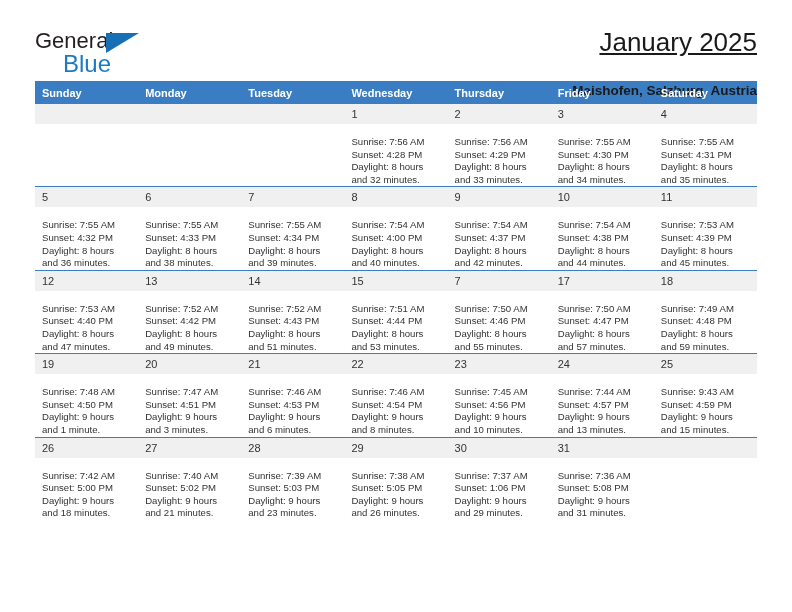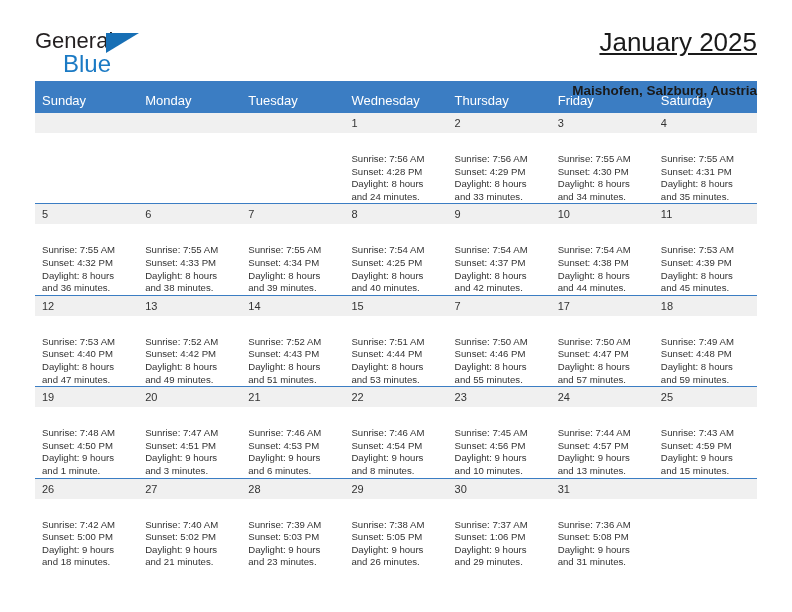--- a/index.html
+++ b/index.html
@@ -86,24 +86,24 @@
   
   .calendar {
     width: 722px;
     border-collapse: collapse;
     table-layout: fixed;
     margin-top: 11px;
   }
   .calendar th {
     background: #3b7dc3;
     color: #ffffff;
-    font-size: 13px;
-    font-weight: normal;
+    font-size: 11px;
+    font-weight: bold;
     text-align: left;
-    padding: 12px 0 5px 7px;
+    padding: 6px 0 5px 7px;
     height: 11px;
     border: none;
   }
   .calendar td {
     vertical-align: top;
     padding: 0;
     border: none;
     border-top: 1px solid #3b7dc3;
     height: 78px;
     background: #ffffff;
@@ -117,21 +117,21 @@
     color: #333333;
     padding: 4px 0 4px 7px;
     height: 12px;
     line-height: 12px;
     min-height: 12px;
   }
   .daynum.empty {
     color: transparent;
   }
   .details {
-    padding: 20px 6px 0 7px;
+    padding: 12px 6px 0 7px;
     font-size: 9.6px;
     line-height: 12.6px;
     color: #333333;
   }
   .details div {
     white-space: nowrap;
   }
 </style>
 </head>
 <body>
@@ -175,21 +175,21 @@
           </td>
           <td>
             <div class="daynum empty">&nbsp;</div>
           </td>
           <td>
             <div class="daynum">1</div>
             <div class="details">
               <div>Sunrise: 7:56 AM</div>
               <div>Sunset: 4:28 PM</div>
               <div>Daylight: 8 hours</div>
-              <div>and 24 minutes.</div>
+              <div>and 32 minutes.</div>
             </div>
           </td>
           <td>
             <div class="daynum">2</div>
             <div class="details">
               <div>Sunrise: 7:56 AM</div>
               <div>Sunset: 4:29 PM</div>
               <div>Daylight: 8 hours</div>
               <div>and 33 minutes.</div>
             </div>
@@ -238,21 +238,21 @@
               <div>Sunrise: 7:55 AM</div>
               <div>Sunset: 4:34 PM</div>
               <div>Daylight: 8 hours</div>
               <div>and 39 minutes.</div>
             </div>
           </td>
           <td>
             <div class="daynum">8</div>
             <div class="details">
               <div>Sunrise: 7:54 AM</div>
-              <div>Sunset: 4:25 PM</div>
+              <div>Sunset: 4:00 PM</div>
               <div>Daylight: 8 hours</div>
               <div>and 40 minutes.</div>
             </div>
           </td>
           <td>
             <div class="daynum">9</div>
             <div class="details">
               <div>Sunrise: 7:54 AM</div>
               <div>Sunset: 4:37 PM</div>
               <div>Daylight: 8 hours</div>
@@ -394,21 +394,21 @@
             <div class="details">
               <div>Sunrise: 7:44 AM</div>
               <div>Sunset: 4:57 PM</div>
               <div>Daylight: 9 hours</div>
               <div>and 13 minutes.</div>
             </div>
           </td>
           <td>
             <div class="daynum">25</div>
             <div class="details">
-              <div>Sunrise: 7:43 AM</div>
+              <div>Sunrise: 9:43 AM</div>
               <div>Sunset: 4:59 PM</div>
               <div>Daylight: 9 hours</div>
               <div>and 15 minutes.</div>
             </div>
           </td>
         </tr>
         <tr class="week-row">
           <td>
             <div class="daynum">26</div>
             <div class="details">

